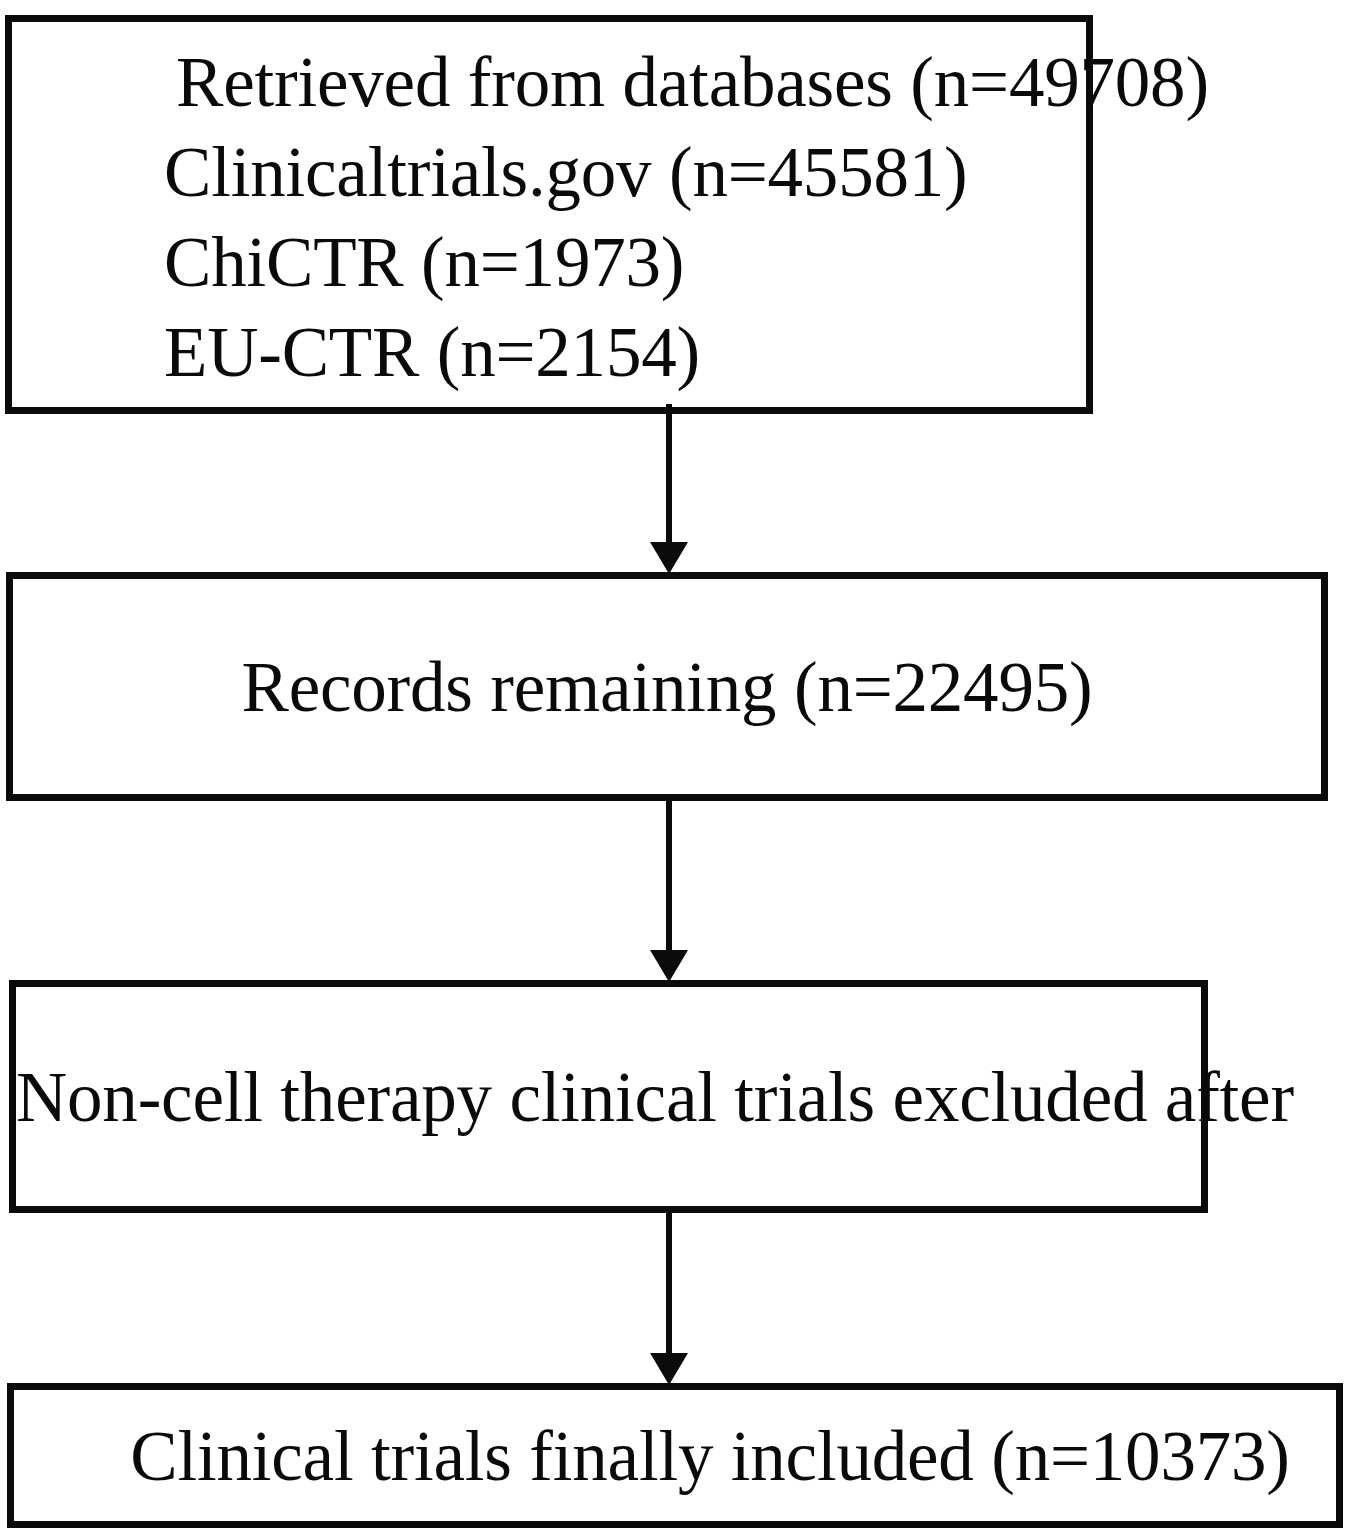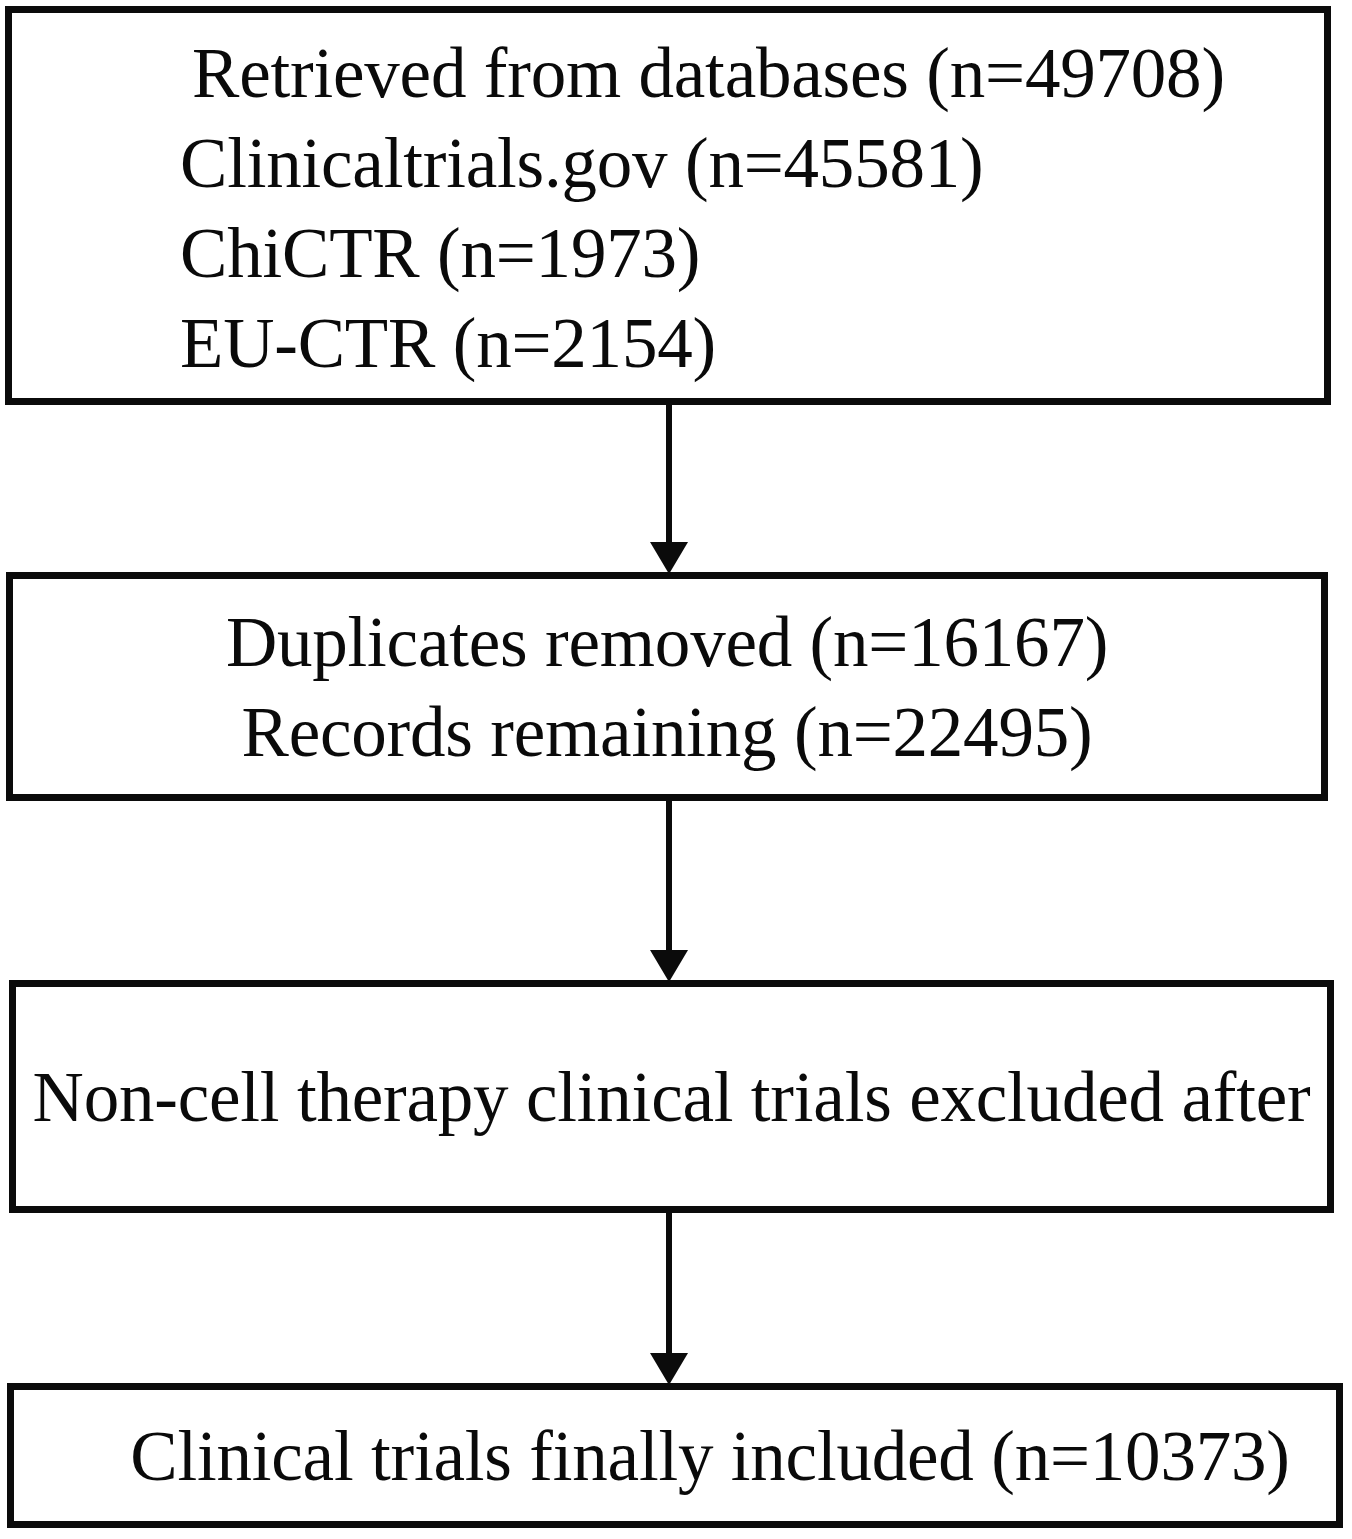--- a/index.html
+++ b/index.html
@@ -38,24 +38,23 @@
     white-space: pre;
     font-size: 71px;
     line-height: 90px;
     letter-spacing: -0.2px;
     color: #0a0a0a;
   }
 
   
   #box-records-identified {
     left: 5px;
-    top: 6px;
-    width: 1326px;
+    top: 15px;
+    width: 1088px;
     height: 399px;
-    padding-left: 16px;
   }
   #box-records-identified .box-lines {
     padding-left: 152px;
     padding-top: 4px;
   }
   #box-records-identified .line-first {
     padding-left: 12px;
   }
 
   
@@ -66,21 +65,21 @@
     height: 229px;
   }
   #box-duplicates-removed .box-lines {
     text-align: center;
   }
 
   
   #box-non-cell-excluded {
     left: 9px;
     top: 980px;
-    width: 1325px;
+    width: 1199px;
     height: 233px;
   }
   #box-non-cell-excluded .box-lines {
     text-align: center;
   }
 
   
   #box-trials-included {
     left: 7px;
     top: 1383px;
@@ -141,21 +140,20 @@
     </div>
   </div>
 
   <div class="arrow" id="arrow-1">
     <div class="shaft"></div>
     <div class="head"></div>
   </div>
 
   <div class="flow-box" id="box-duplicates-removed">
     <div class="box-lines">
-      <span class="line">Duplicates removed (n=16167)</span>
       <span class="line">Records remaining (n=22495)</span>
     </div>
   </div>
 
   <div class="arrow" id="arrow-2">
     <div class="shaft"></div>
     <div class="head"></div>
   </div>
 
   <div class="flow-box" id="box-non-cell-excluded">

